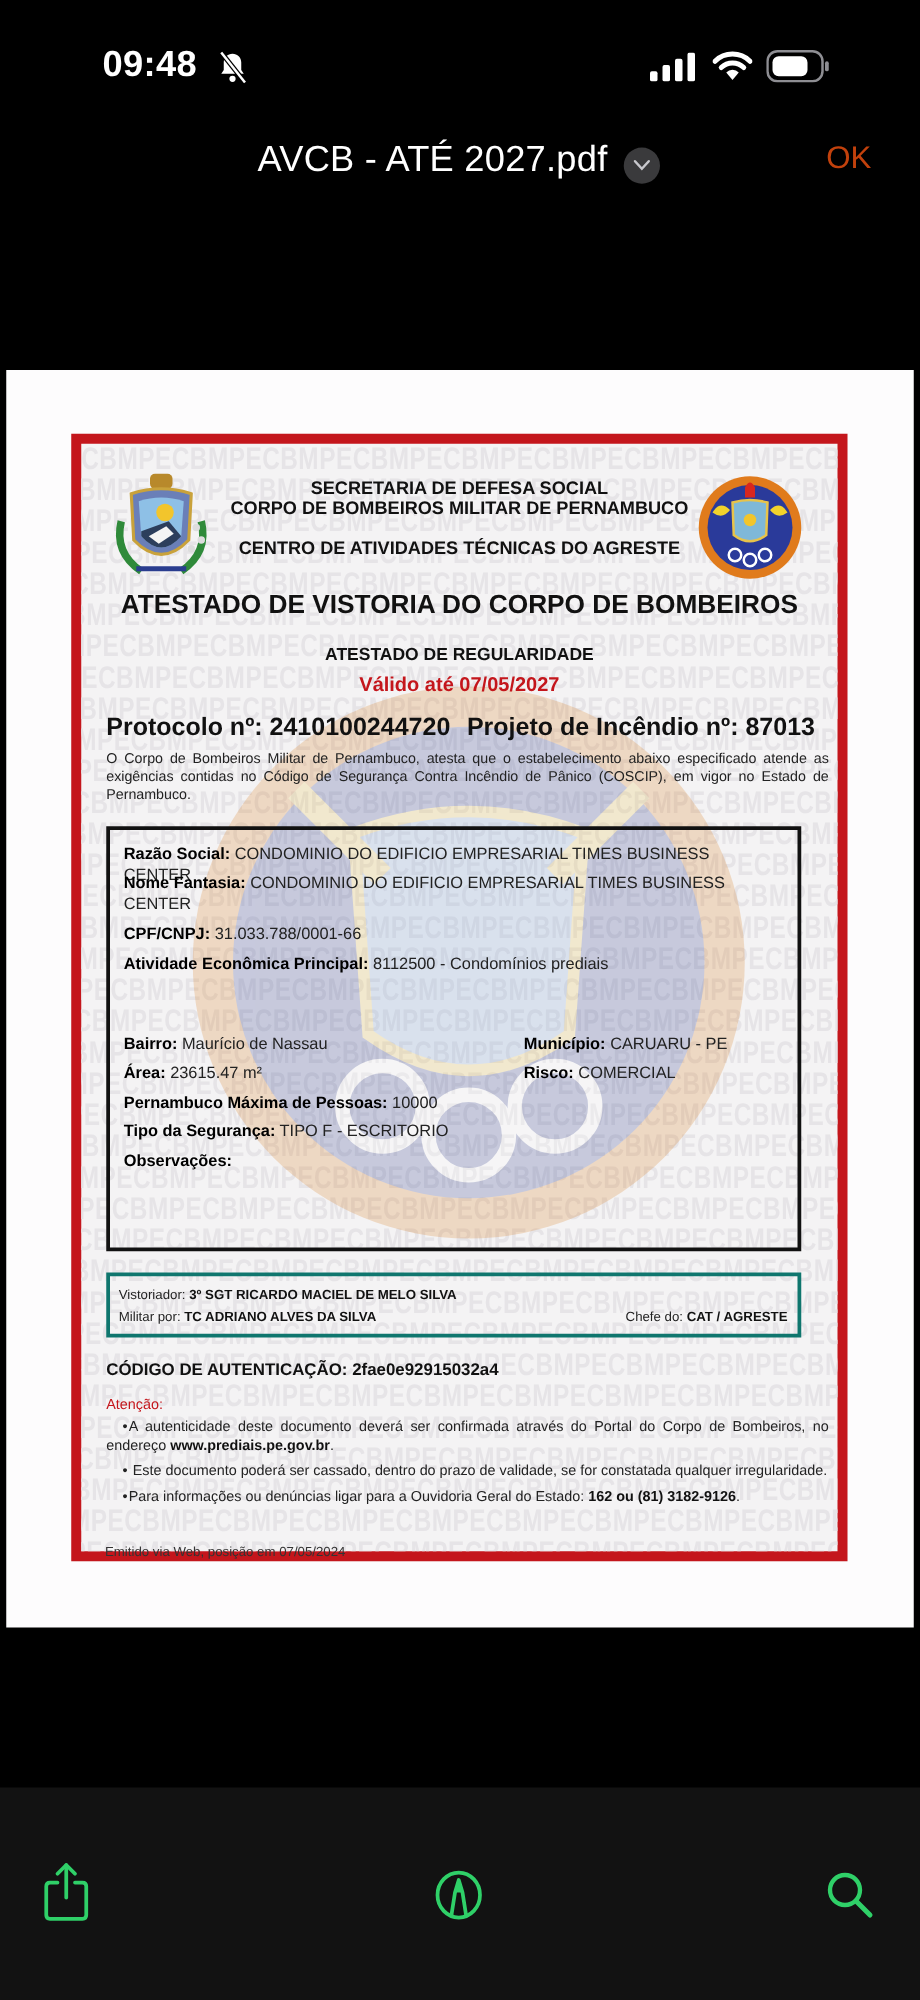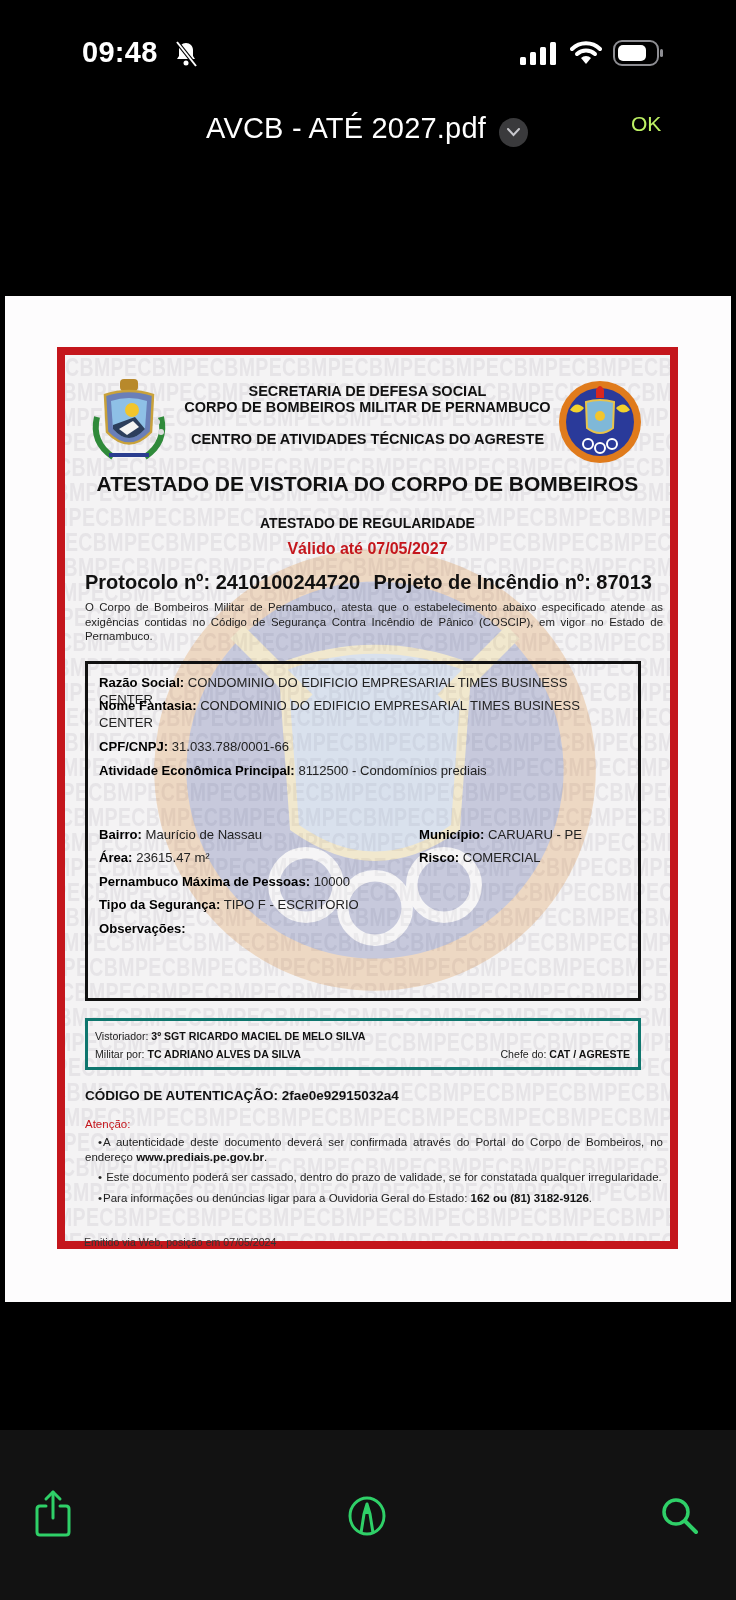--- a/index.html
+++ b/index.html
@@ -12,21 +12,21 @@
     .bell-icon { position: absolute; left: 174px; top: 40px; width: 24px; height: 28px; }
     .signal-icon { position: absolute; left: 520px; top: 42px; width: 38px; height: 24px; }
     .wifi-icon { position: absolute; left: 570px; top: 40px; width: 32px; height: 26px; }
     .battery-icon { position: absolute; left: 613px; top: 40px; width: 52px; height: 26px; }
 
     
     .nav-title-wrap { position: absolute; left: 0; top: 110px; width: 652px; height: 44px; }
     .nav-title { position: absolute; left: 206px; top: 2px; font-size: 29px; color: #fff; font-family: "Liberation Sans", sans-serif; letter-spacing: 0.2px; }
     .nav-chevron { position: absolute; left: 499px; top: 8px; width: 29px; height: 29px; border-radius: 50%; background: #3a3a3c; }
     .nav-chevron svg { position: absolute; left: 7px; top: 9px; }
-    .ok-button { position: absolute; left: 631px; top: 2px; font-size: 21px; color: #bef264; font-weight: 500; cursor: pointer; }
+    .ok-button { position: absolute; left: 661px; top: 2px; font-size: 25px; color: #c2410c; font-weight: 500; cursor: pointer; }
 
     
     .page { position: absolute; left: 5px; top: 296px; width: 726px; height: 1006px; background: #fdfcfd; }
     .doc-frame { position: absolute; left: 52px; top: 51px; width: 621px; height: 902px; border: 8px solid #c4161c; background: #f4f3f4; overflow: hidden; }
 
     .watermark { position: absolute; left: 0; top: 0; width: 100%; height: 100%; overflow: hidden; pointer-events: none; }
     .wm-row { white-space: nowrap; font-size: 25px; font-weight: 700; color: #e6e4e7; letter-spacing: 0.5px; line-height: 25px; font-family: "Liberation Sans", sans-serif; transform: scaleX(0.78); transform-origin: left; }
     .seal-bg { position: absolute; left: 80px; top: 185px; width: 460px; height: 460px; opacity: 0.22; }
 
     .doc-content { position: absolute; left: 0; top: 0; width: 100%; height: 100%; color: #111; }

